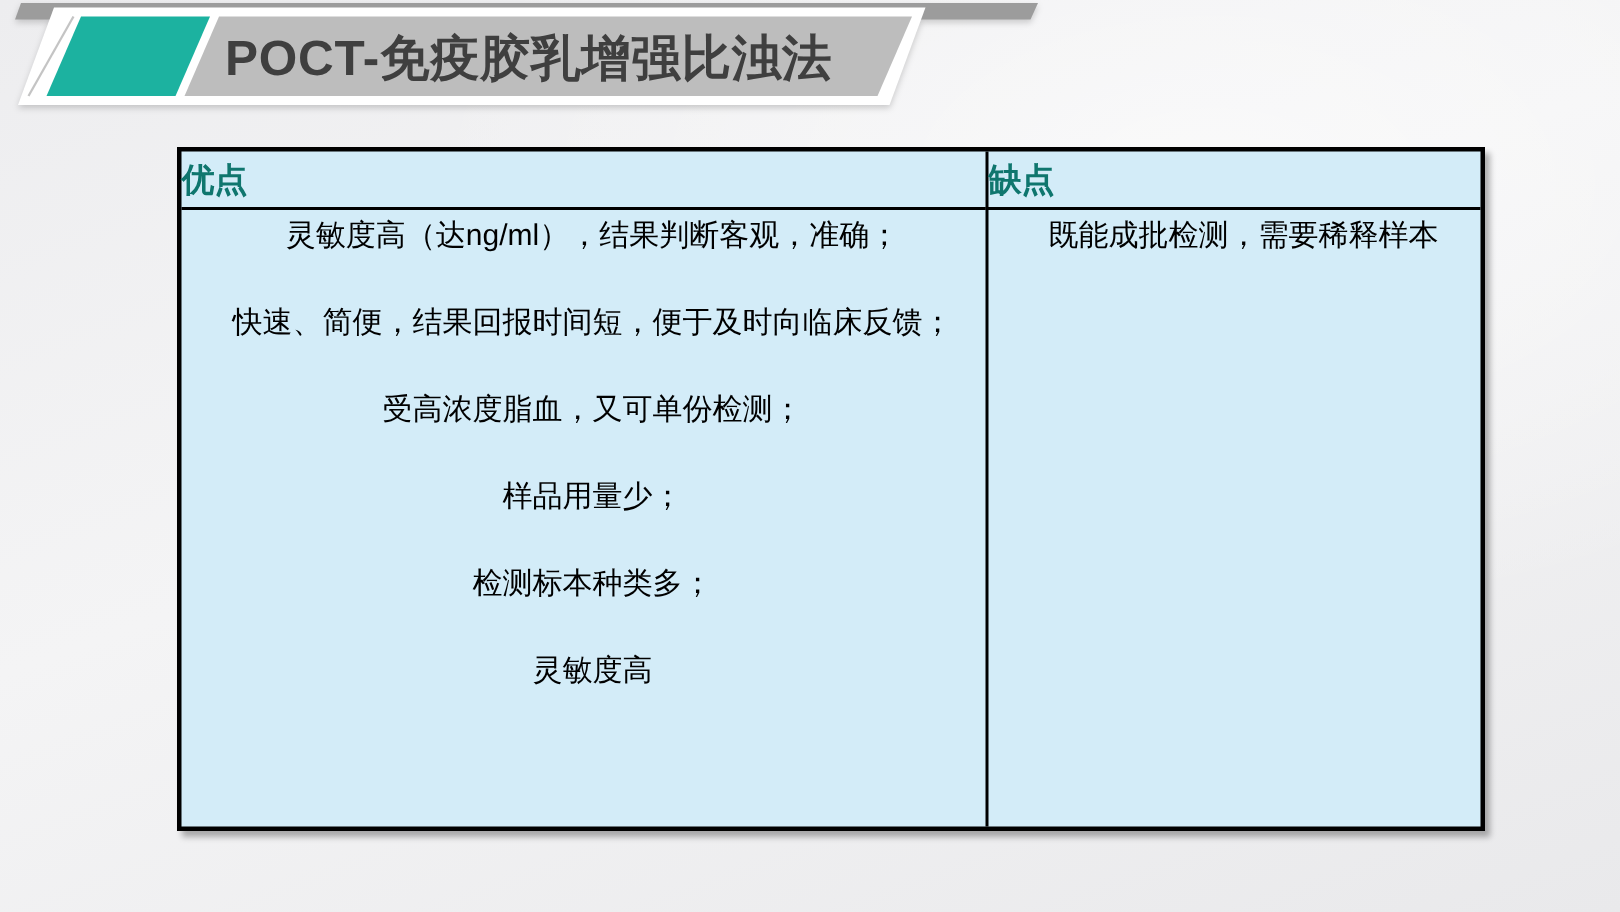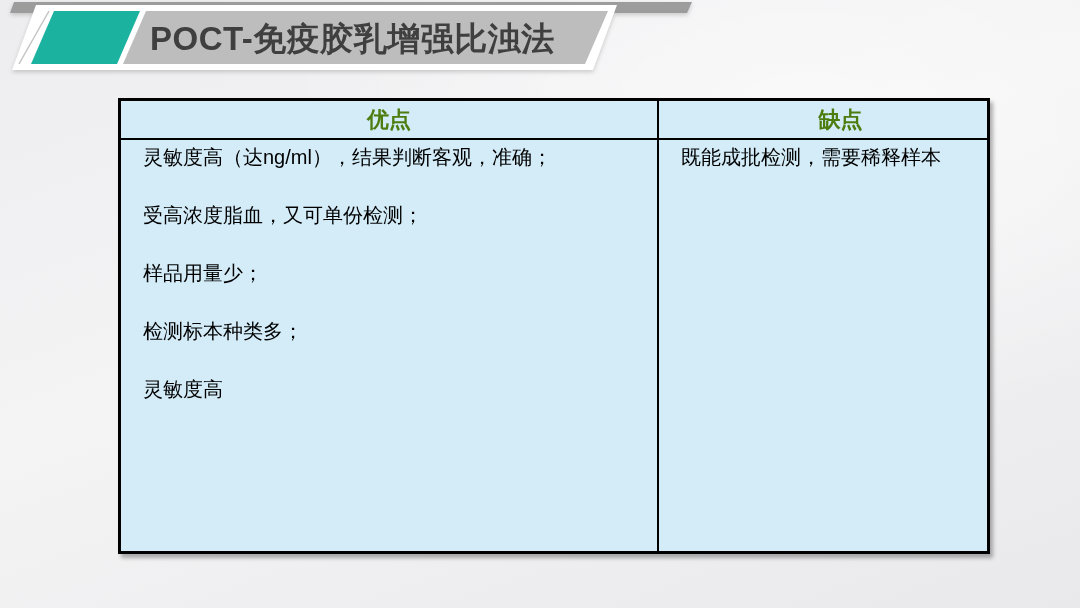--- a/index.html
+++ b/index.html
@@ -59,33 +59,33 @@
     box-shadow: 3px 4px 4px rgba(0,0,0,0.30);
     display: grid;
     grid-template-columns: 536px 1fr;
     grid-template-rows: 39px 1fr;
   }
   .th {
     box-sizing: border-box;
     border-bottom: 2px solid var(--border-black);
     display: flex;
     align-items: center;
-    justify-content: center;
+    justify-content: flex-start;
     font-size: 22px;
     font-weight: bold;
-    color: #4d7c0f;
+    color: #0f766e;
   }
   .col-right {
     border-left: 2px solid var(--border-black);
-    padding-left: 35px;
   }
   .td {
     box-sizing: border-box;
     padding: 7px 10px 0 22px;
     color: #000;
+    text-align: center;
   }
   .td p {
     margin: 0 0 37px 0;
     font-size: 20px;
     line-height: 21px;
     white-space: nowrap;
   }
   .td.cons p.second {
     margin-top: 68px;
   }
@@ -110,20 +110,21 @@
     <div class="th">
       <span>优点</span>
     </div>
 
     <div class="th col-right">
       <span>缺点</span>
     </div>
 
     <div class="td pros">
       <p>灵敏度高（达ng/ml），结果判断客观，准确；</p>
+      <p>快速、简便，结果回报时间短，便于及时向临床反馈；</p>
       <p>受高浓度脂血，又可单份检测；</p>
       <p>样品用量少；</p>
       <p>检测标本种类多；</p>
       <p>灵敏度高</p>
     </div>
 
     <div class="td cons col-right">
       <p>既能成批检测，需要稀释样本</p>
     </div>
 

